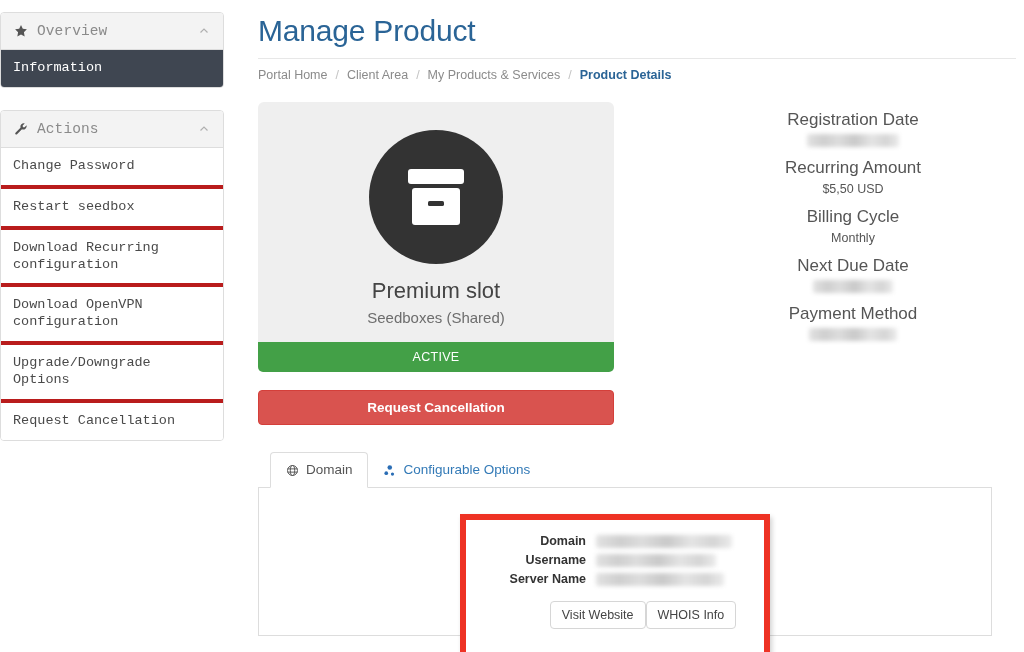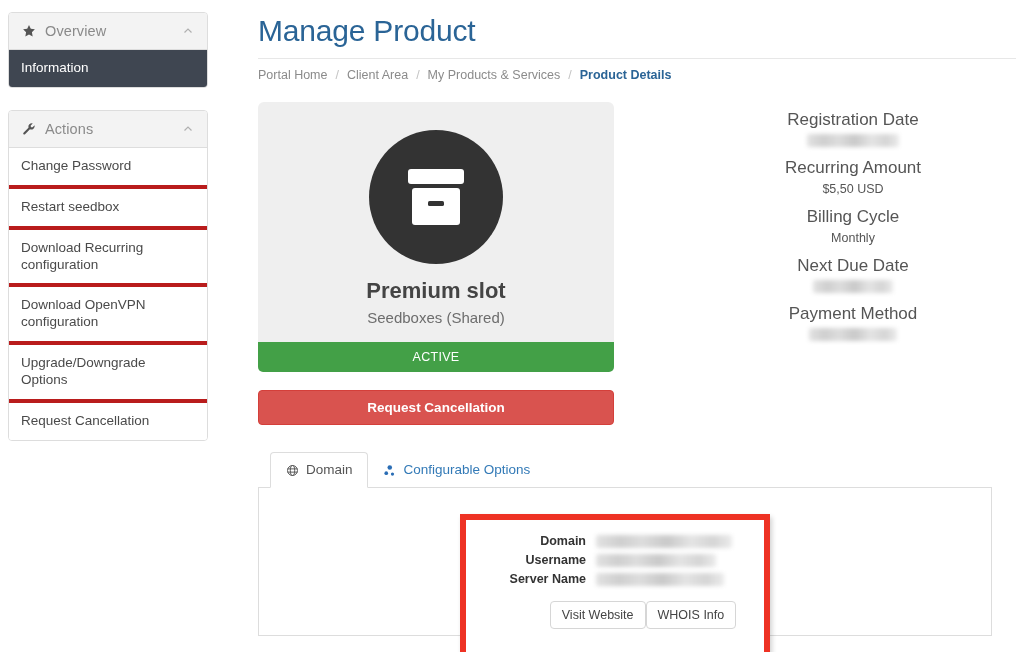--- a/index.html
+++ b/index.html
@@ -7,21 +7,21 @@
     margin: 0; padding: 0;
     width: 1024px; height: 652px;
     background: #ffffff;
     font-family: "Liberation Sans", sans-serif;
     -webkit-font-smoothing: antialiased;
     overflow: hidden;
   }
   .page { position: relative; width: 1024px; height: 652px; background: #fff; }
 
   
-  .sidebar { position: absolute; left: 8px; top: 12px; width: 200px; }
+  .sidebar { position: absolute; left: 0; top: 12px; width: 224px; font-family: Liberation Mono, monospace; }
   .panel {
     border: 1px solid #dddddd;
     border-radius: 4px;
     background: #ffffff;
     margin-bottom: 22px;
     overflow: hidden;
   }
   .panel-heading {
     background: #f3f3f3;
     border-bottom: 1px solid #dddddd;
@@ -81,21 +81,21 @@
     border-radius: 6px 6px 0 0;
     padding: 28px 10px 16px 10px;
     text-align: center;
   }
   .prod-icon {
     width: 134px; height: 134px; border-radius: 50%;
     background: #333333;
     margin: 0 auto 14px auto;
     display: flex; align-items: center; justify-content: center;
   }
-  .prod-name { font-size: 22px; color: #444444; font-weight: 700; margin-bottom: 5px; }
+  .prod-name { font-size: 22px; color: #444444; font-weight: 400; margin-bottom: 5px; }
   .prod-group { font-size: 15px; color: #6d6d6d; font-weight: 400; }
   .status-bar {
     background: #43a047;
     color: #ffffff;
     text-align: center;
     font-size: 12.5px;
     padding: 8px 0;
     border-radius: 0 0 5px 5px;
     letter-spacing: .3px;
   }

